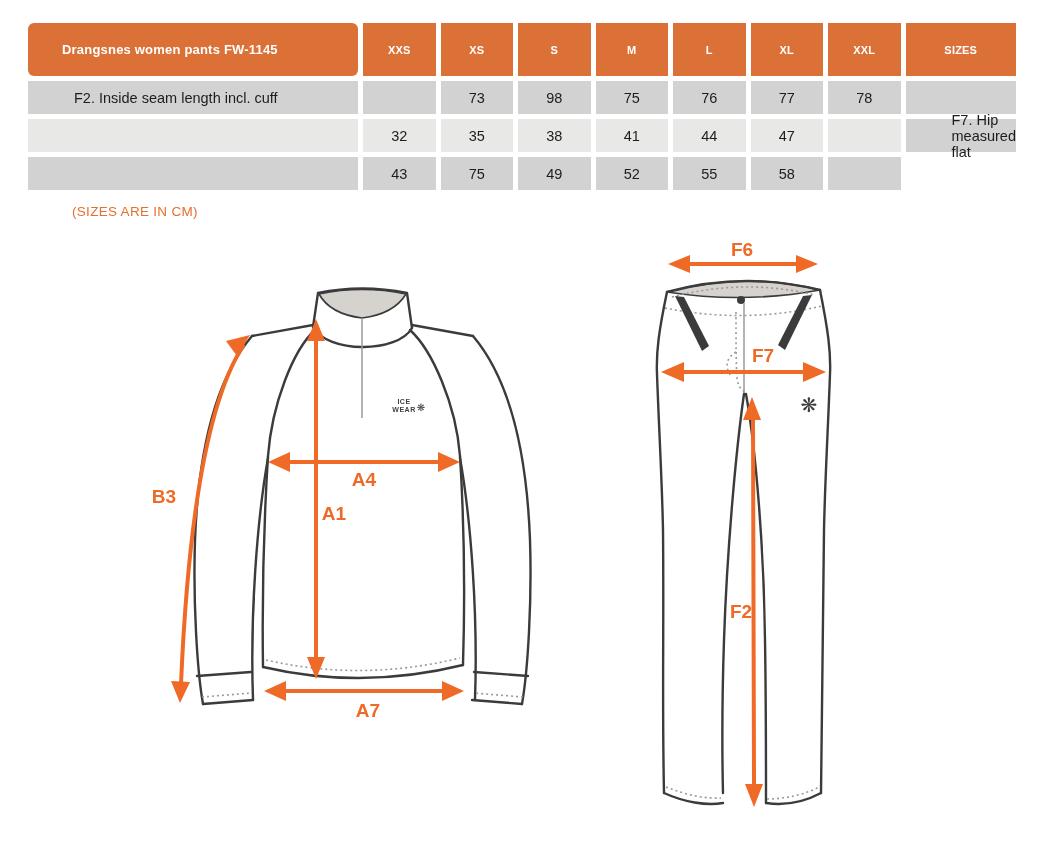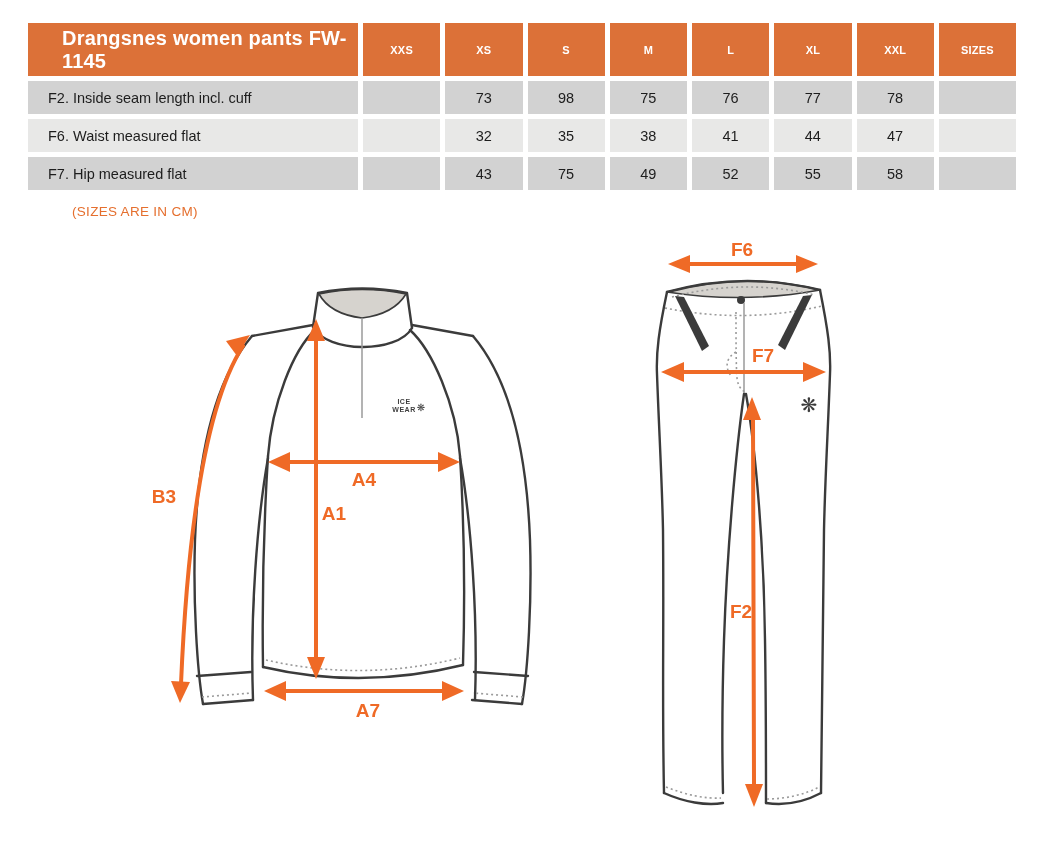--- a/index.html
+++ b/index.html
@@ -11,26 +11,26 @@
   .size-table{
     position:absolute;left:28px;top:23px;width:988px;
     display:grid;grid-template-columns:330px repeat(8,1fr);
     column-gap:5px;row-gap:5px;
   }
   .h-cell{
     background:#dc7138;color:#ffffff;height:53px;
     display:flex;align-items:center;justify-content:center;
     font-weight:bold;font-size:11px;letter-spacing:.2px;
   }
-  .h-title{justify-content:flex-start;padding-left:34px;font-size:20px;}
+  .h-title{justify-content:flex-start;padding-left:34px;font-size:13px;border-radius:6px;}
   .cell{
     height:33px;display:flex;align-items:center;justify-content:center;
     font-size:14.5px;color:#1d1d1d;
   }
-  .label-cell{justify-content:flex-start;padding-left:20px;}
+  .label-cell{justify-content:flex-start;padding-left:46px;}
   .bg-a{background:#d2d2d2;}
   .bg-b{background:#e8e8e7;}
   
   .sizes-note{
     position:absolute;left:72px;top:204px;
     color:#e56f2e;font-size:13.5px;font-weight:normal;letter-spacing:.3px;
   }
   
   .diagram-svg{position:absolute;left:0;top:0;}
   .outline{fill:none;stroke:#3b3b3b;stroke-width:2.4;stroke-linecap:round;stroke-linejoin:round;}
@@ -61,21 +61,20 @@
   <div class="cell label-cell bg-a">F2. Inside seam length incl. cuff</div>
   <div class="cell bg-a"></div>
   <div class="cell bg-a">73</div>
   <div class="cell bg-a">98</div>
   <div class="cell bg-a">75</div>
   <div class="cell bg-a">76</div>
   <div class="cell bg-a">77</div>
   <div class="cell bg-a">78</div>
   <div class="cell bg-a"></div>
 
-  <div class="cell label-cell bg-b">F6. Waist measured flat</div>
   <div class="cell bg-b"></div>
   <div class="cell bg-b">32</div>
   <div class="cell bg-b">35</div>
   <div class="cell bg-b">38</div>
   <div class="cell bg-b">41</div>
   <div class="cell bg-b">44</div>
   <div class="cell bg-b">47</div>
   <div class="cell bg-b"></div>
 
   <div class="cell label-cell bg-a">F7. Hip measured flat</div>

